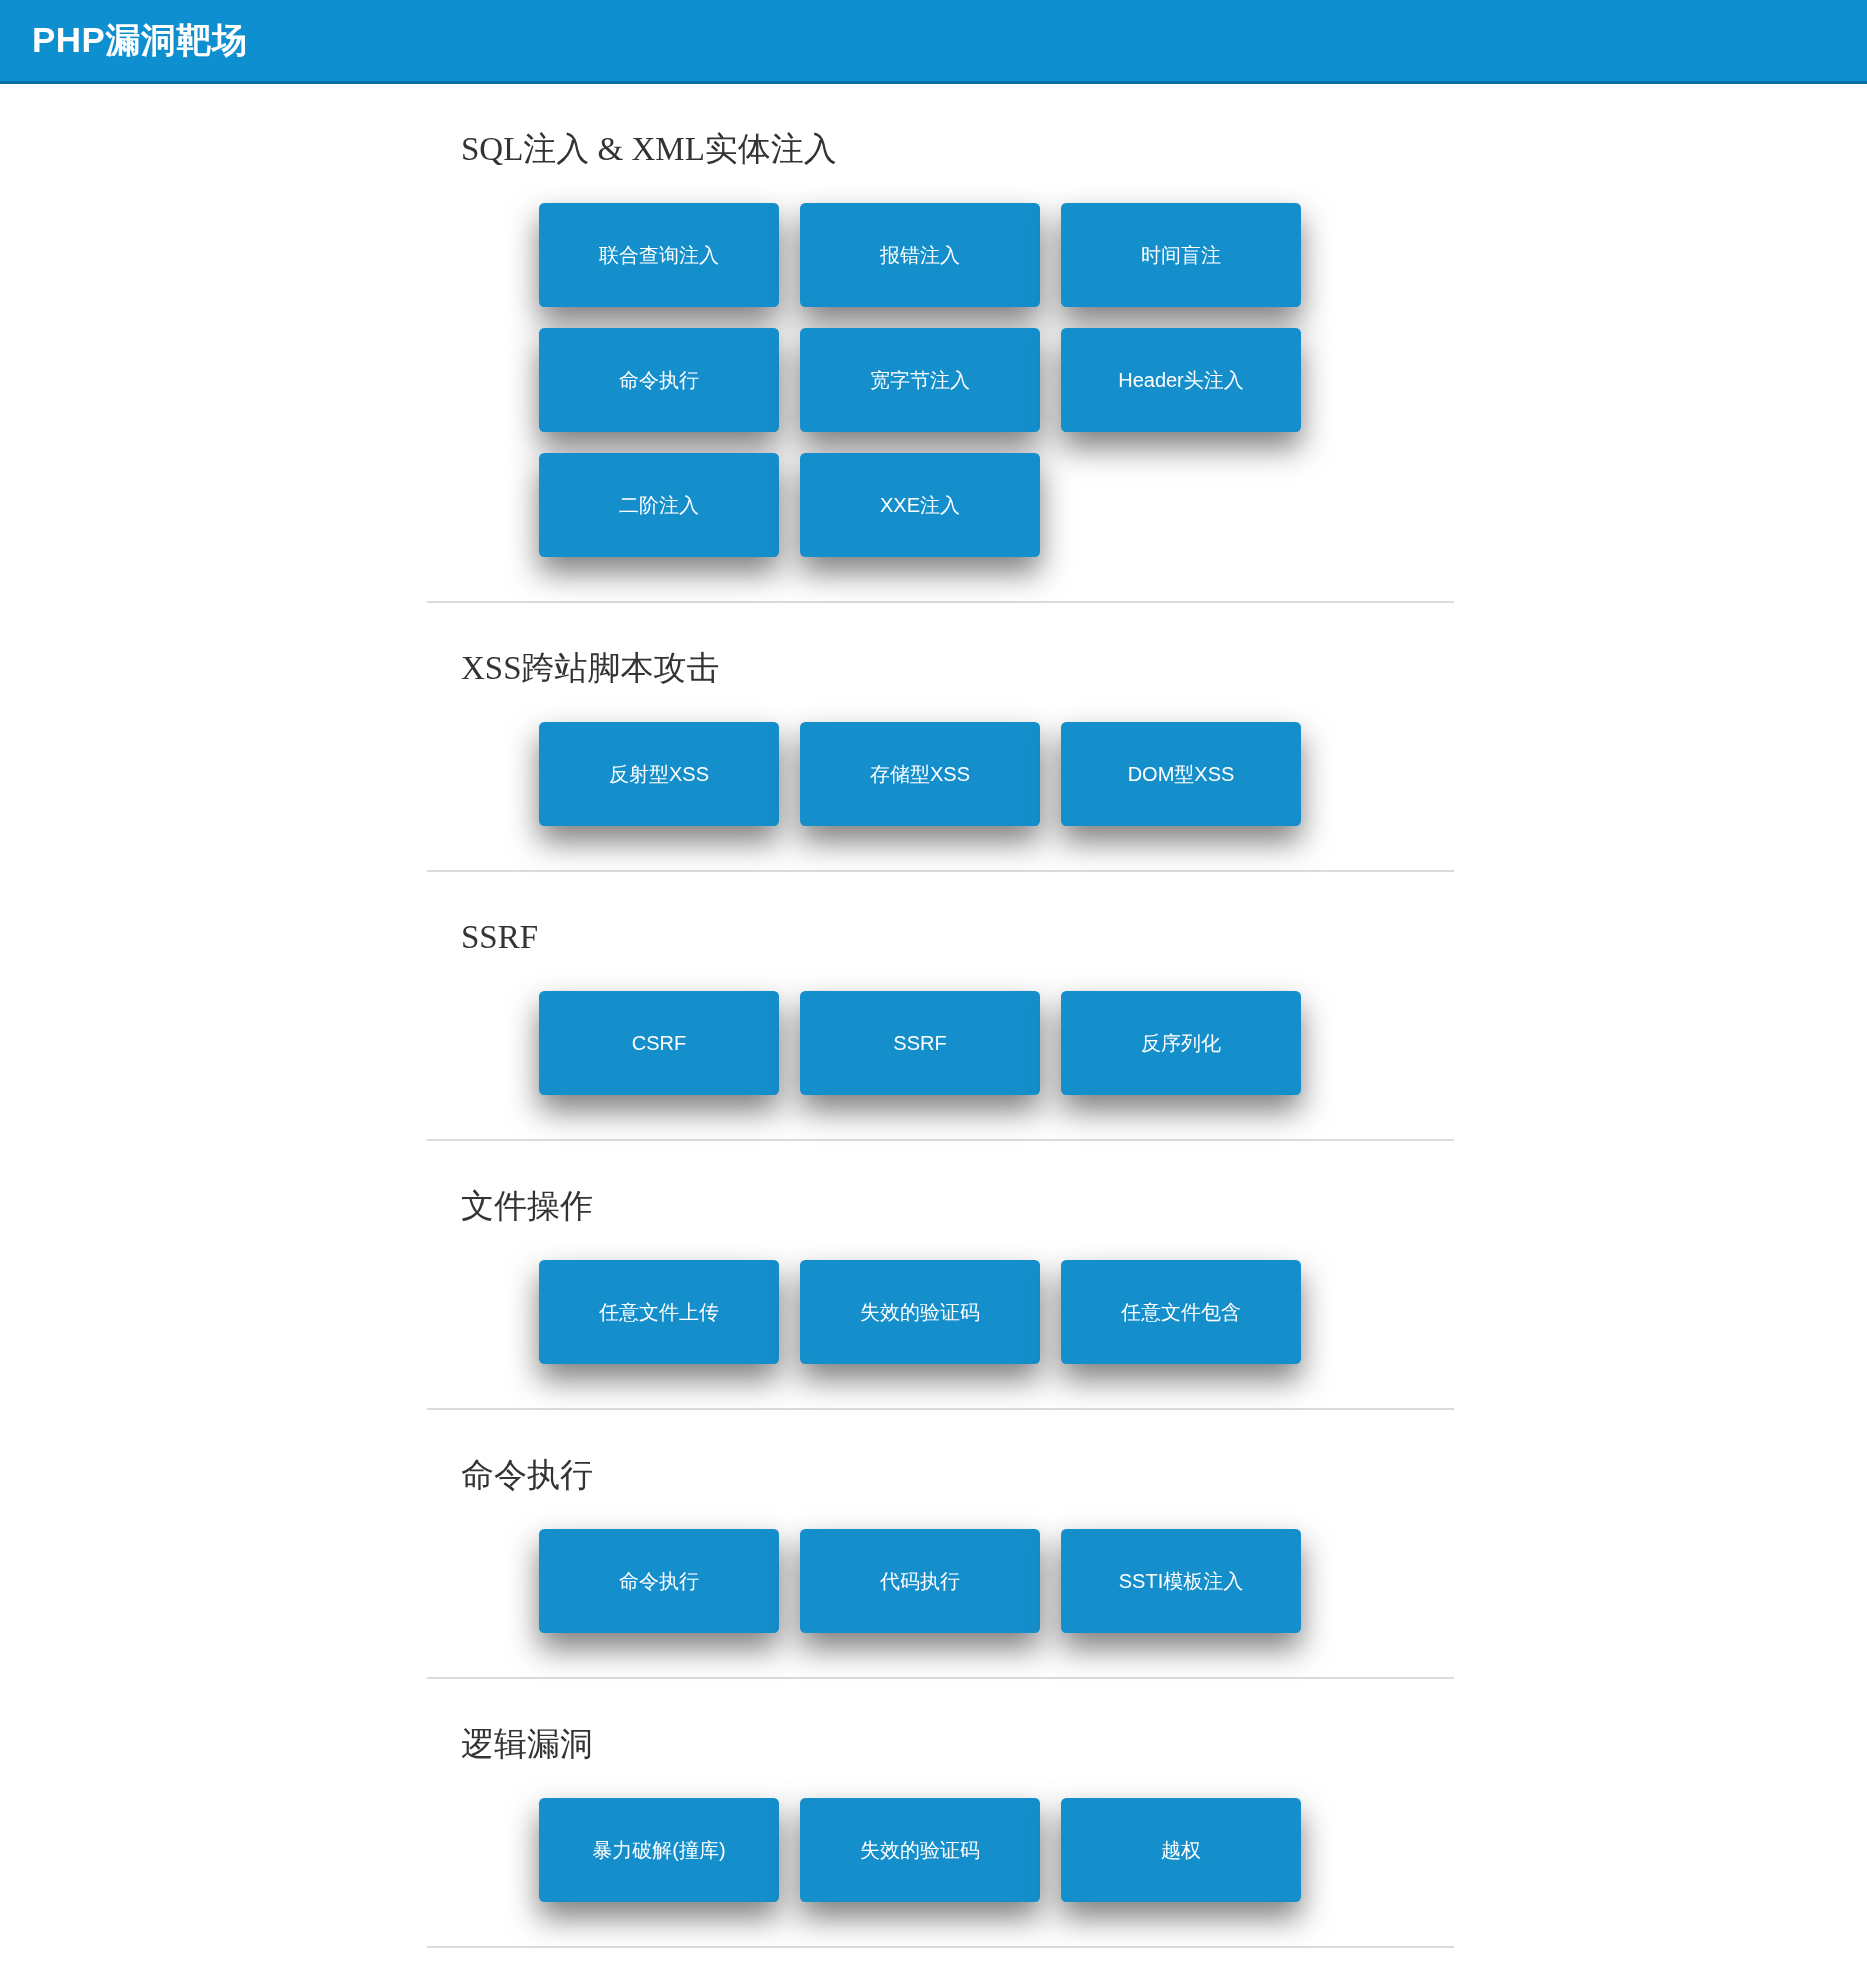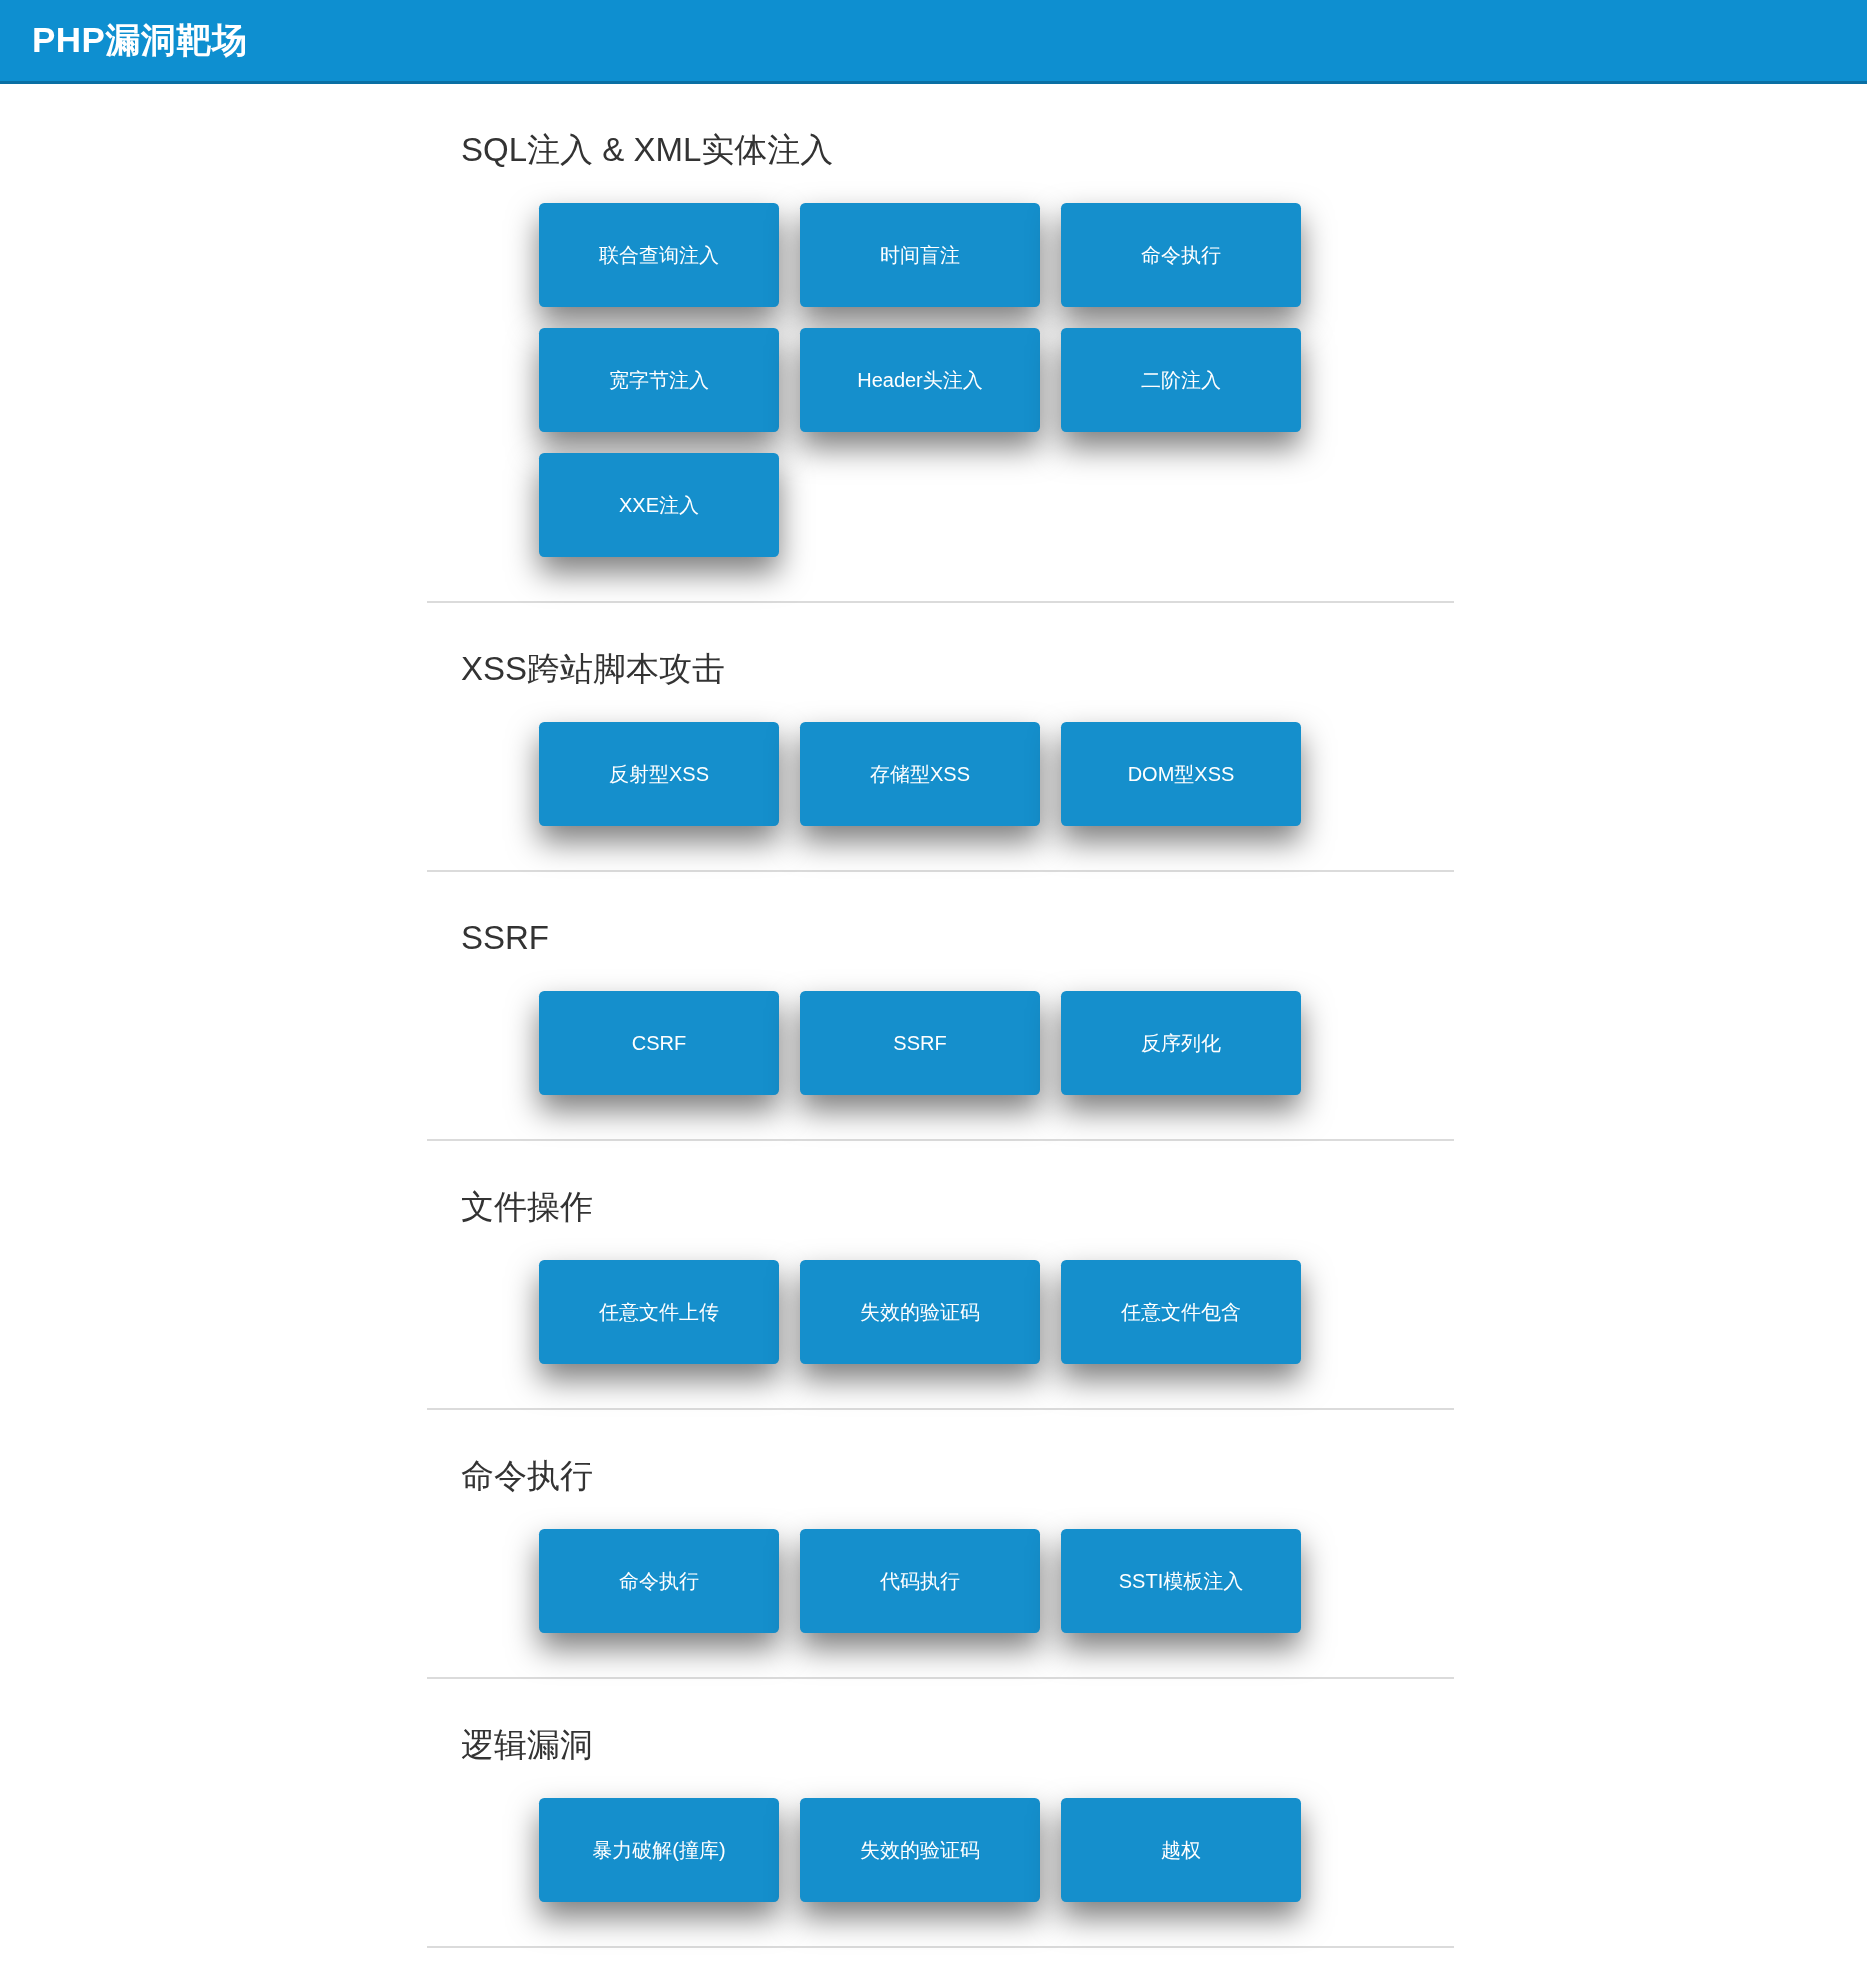--- a/index.html
+++ b/index.html
@@ -38,20 +38,21 @@
     width: 1027px;
   }
 
   .section-title {
     font-size: 33px;
     line-height: 39px;
     font-weight: 400;
     color: #333333;
     margin: 46px 0 34px 0;
     padding-left: 34px;
+    font-family: Liberation Serif, serif;
   }
   .vuln-section:first-of-type .section-title {
     margin-top: 46px;
   }
 
   .btn-grid {
     margin-left: 112px;
     width: 886px;
     display: flex;
     flex-wrap: wrap;
@@ -89,20 +90,21 @@
 <header class="navbar">
   <div class="brand">PHP漏洞靶场</div>
 </header>
 
 <main class="container">
 
   <section class="vuln-section">
     <h2 class="section-title">SQL注入 &amp; XML实体注入</h2>
     <div class="btn-grid">
       <a class="vuln-btn">联合查询注入</a>
+      <a class="vuln-btn">报错注入</a>
       <a class="vuln-btn">时间盲注</a>
       <a class="vuln-btn">命令执行</a>
       <a class="vuln-btn">宽字节注入</a>
       <a class="vuln-btn">Header头注入</a>
       <a class="vuln-btn">二阶注入</a>
       <a class="vuln-btn">XXE注入</a>
     </div>
     <hr class="divider">
   </section>
 

